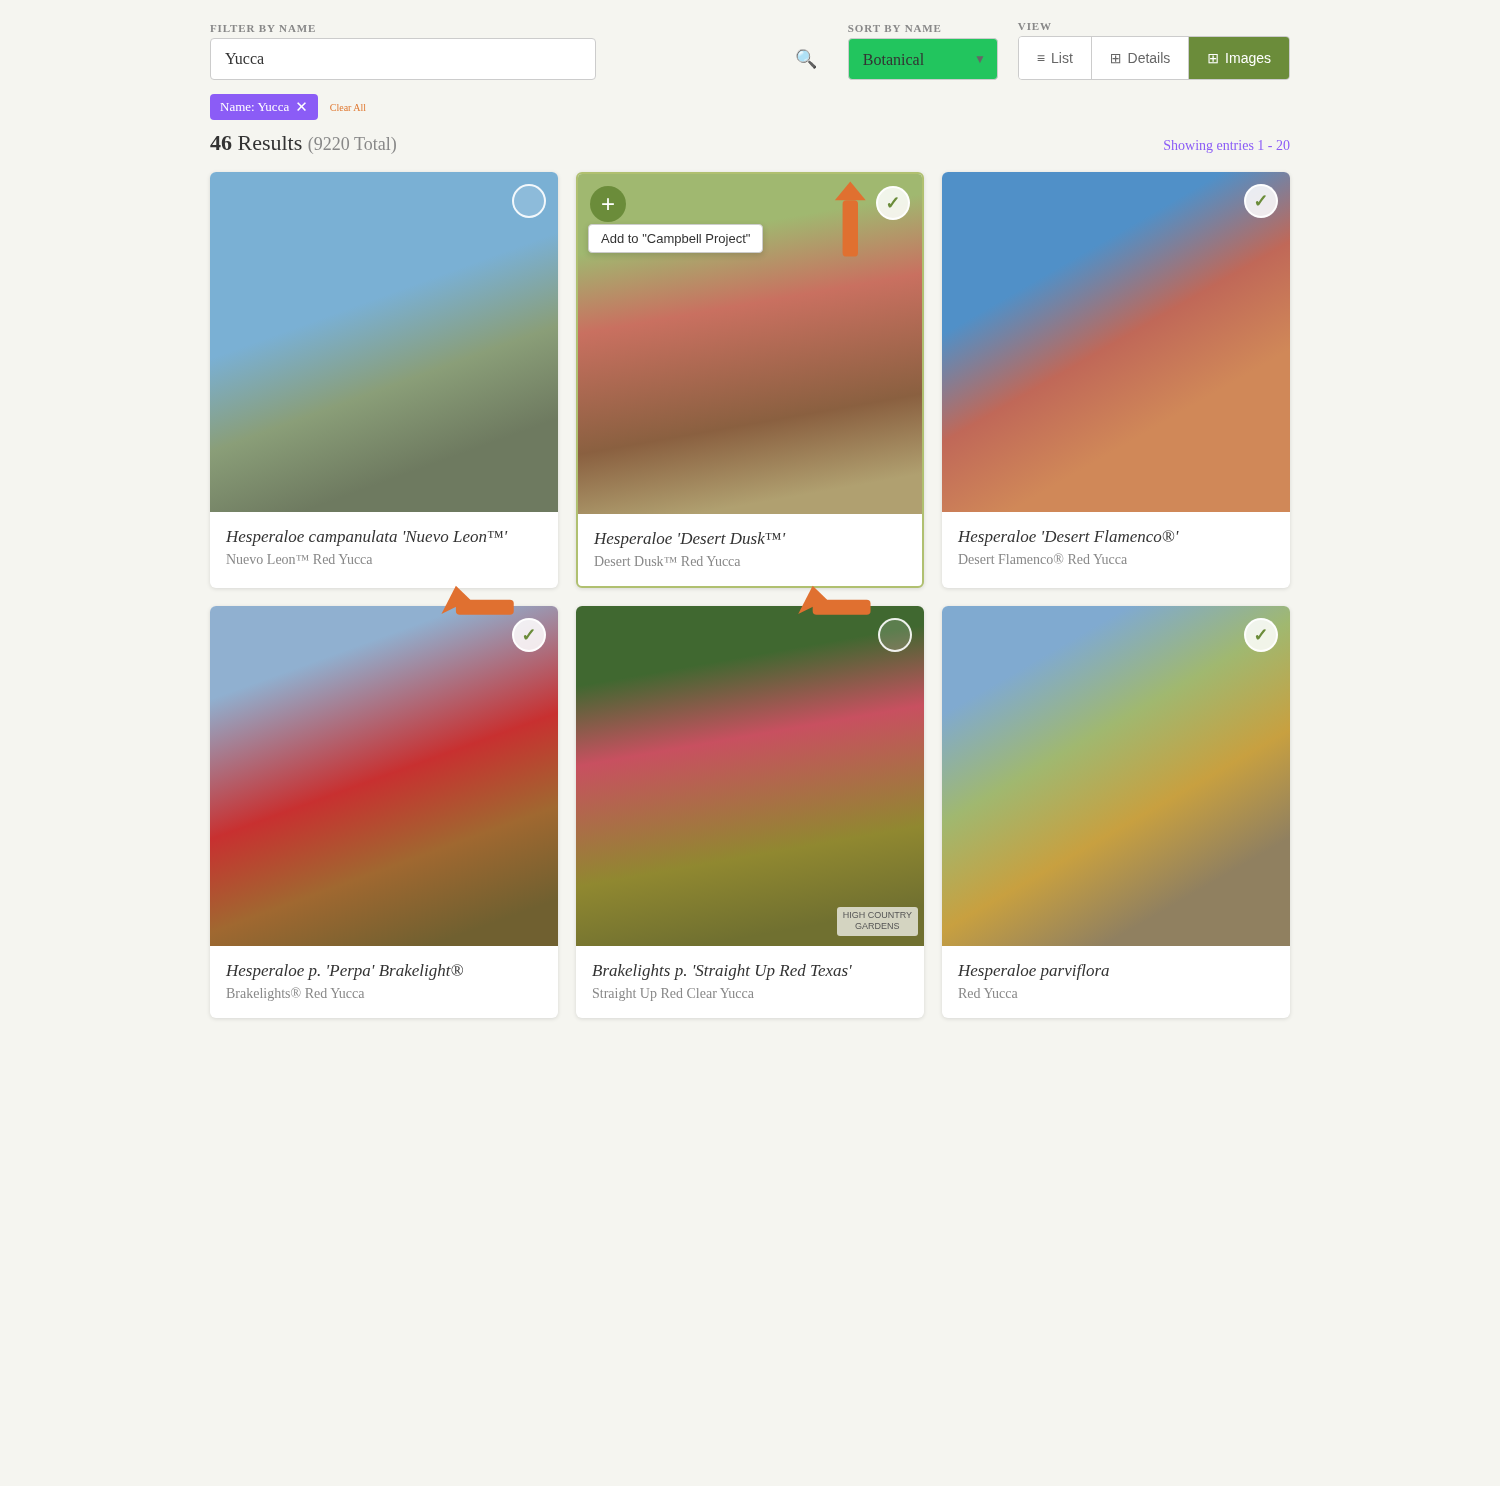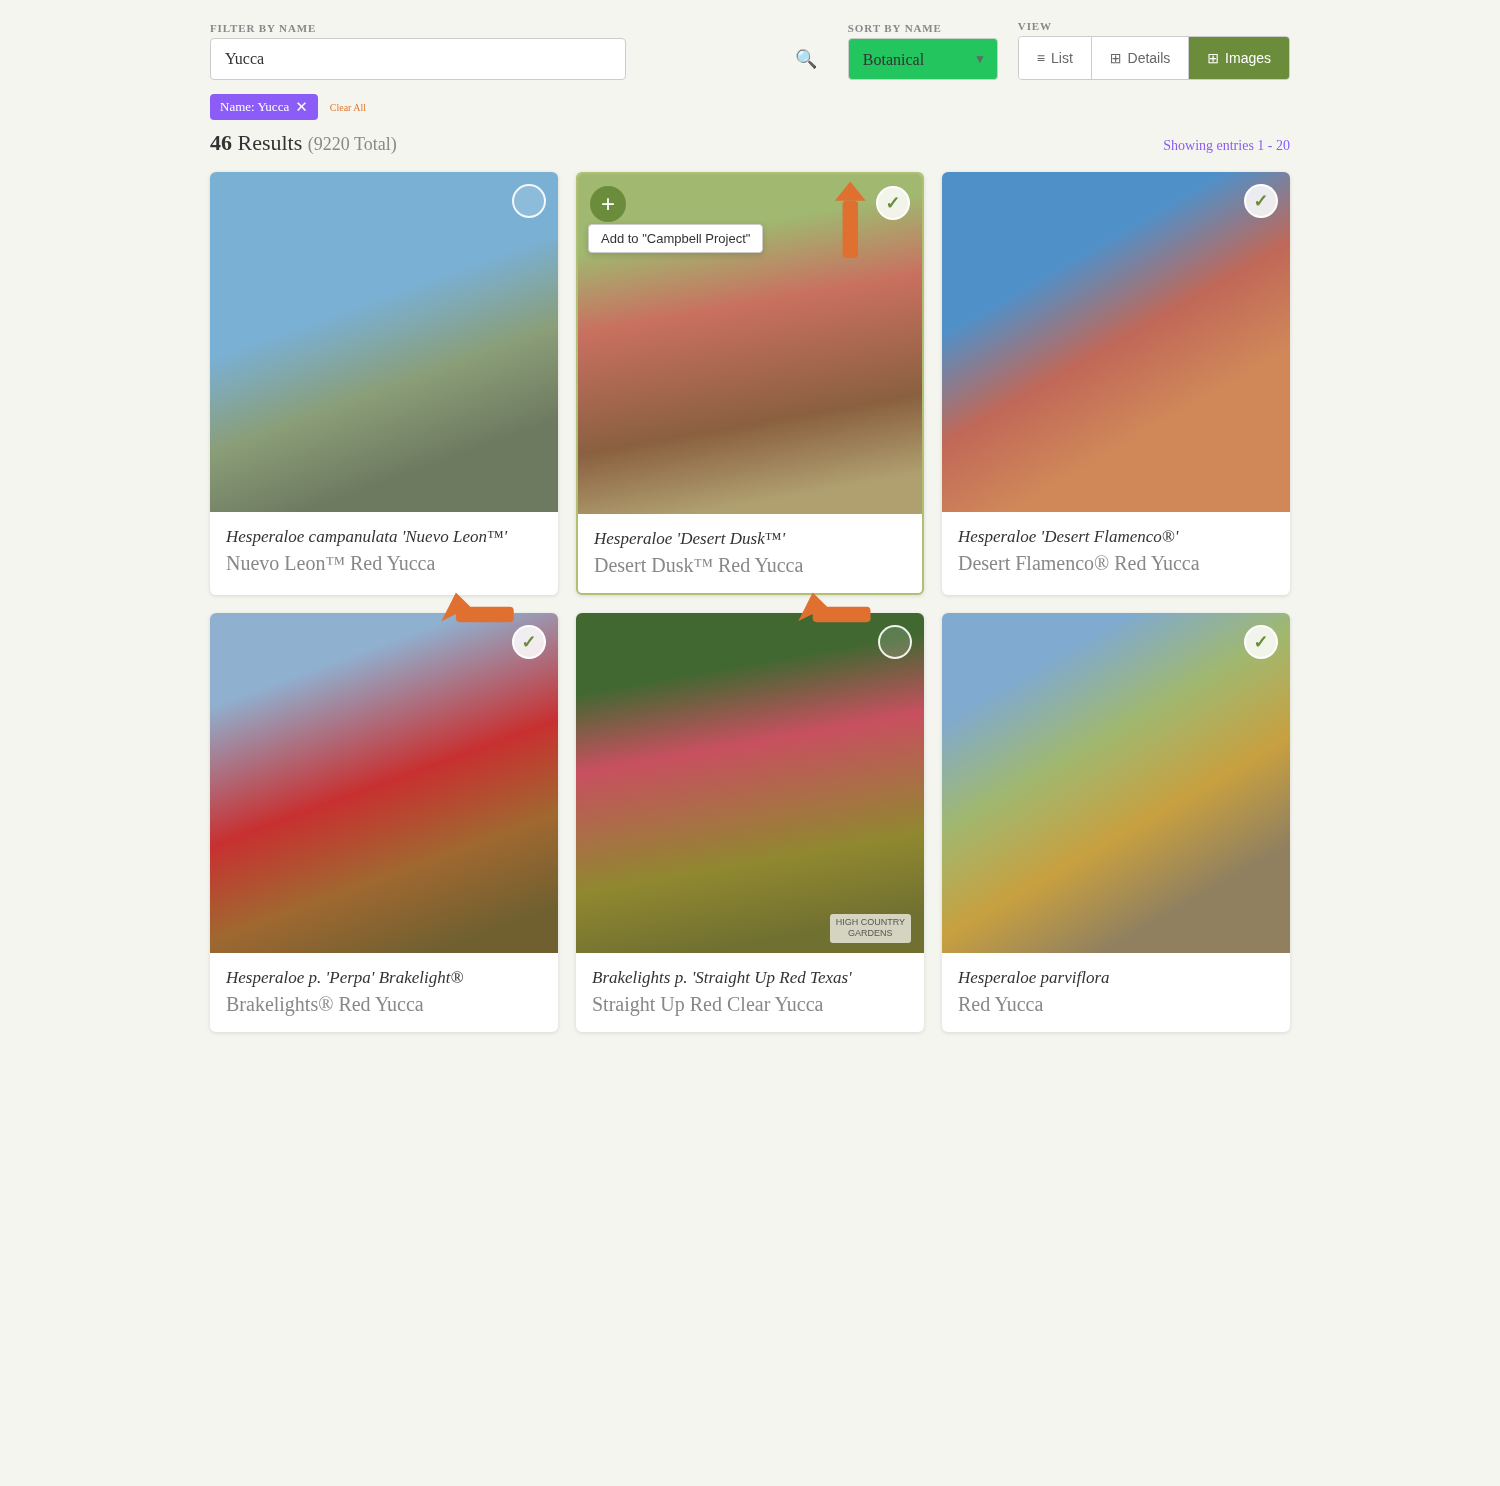--- a/index.html
+++ b/index.html
@@ -9,21 +9,21 @@
 
     
     .controls-bar { display: flex; align-items: flex-end; gap: 20px; margin-bottom: 14px; }
     .filter-group { display: flex; flex-direction: column; gap: 4px; flex: 1; }
     .sort-group { display: flex; flex-direction: column; gap: 4px; }
     .view-group { display: flex; flex-direction: column; gap: 4px; margin-left: auto; }
     .control-label { font-size: 11px; font-weight: bold; color: #888; letter-spacing: 0.08em; text-transform: uppercase; }
 
     .filter-input-wrap { position: relative; }
     .filter-input {
-      width: 416px; height: 42px; border: 1px solid #ccc; border-radius: 4px;
+      width: 386px; height: 42px; border: 1px solid #ccc; border-radius: 4px;
       padding: 0 40px 0 14px; font-size: 16px; font-family: Georgia, serif;
       background: #fff; color: #333; outline: none;
     }
     .search-icon-btn {
       position: absolute; right: 10px; top: 50%; transform: translateY(-50%);
       background: none; border: none; cursor: pointer; color: #999; font-size: 18px;
     }
 
     .sort-select-wrap { position: relative; }
     .sort-select {
@@ -102,28 +102,28 @@
     .add-tooltip {
       position: absolute; top: 50px; left: 10px; background: #fff;
       border: 1px solid #ccc; border-radius: 4px; padding: 6px 12px;
       font-size: 13px; color: #333; white-space: nowrap;
       box-shadow: 0 2px 6px rgba(0,0,0,0.15);
       z-index: 10; font-family: Arial, sans-serif;
     }
 
     .plant-card-body { padding: 14px 16px 16px; }
     .plant-name { font-style: italic; font-size: 17px; color: #333; margin-bottom: 4px; line-height: 1.3; }
-    .plant-common { font-size: 20px; color: #888; }
+    .plant-common { font-size: 14px; color: #888; }
 
     
     .arrows-overlay { position: absolute; top: 0; left: 0; width: 100%; height: 100%; pointer-events: none; z-index: 20; }
 
     
     .watermark {
-      position: absolute; bottom: 10px; right: 13px;
+      position: absolute; bottom: 10px; right: 6px;
       background: rgba(255,255,255,0.7); border-radius: 3px;
       padding: 3px 6px; font-size: 9px; color: #555; font-family: Arial, sans-serif;
       text-align: center; line-height: 1.3;
     }
   </style>
 </head>
 <body>
 
 <div class="page-wrapper">
 

